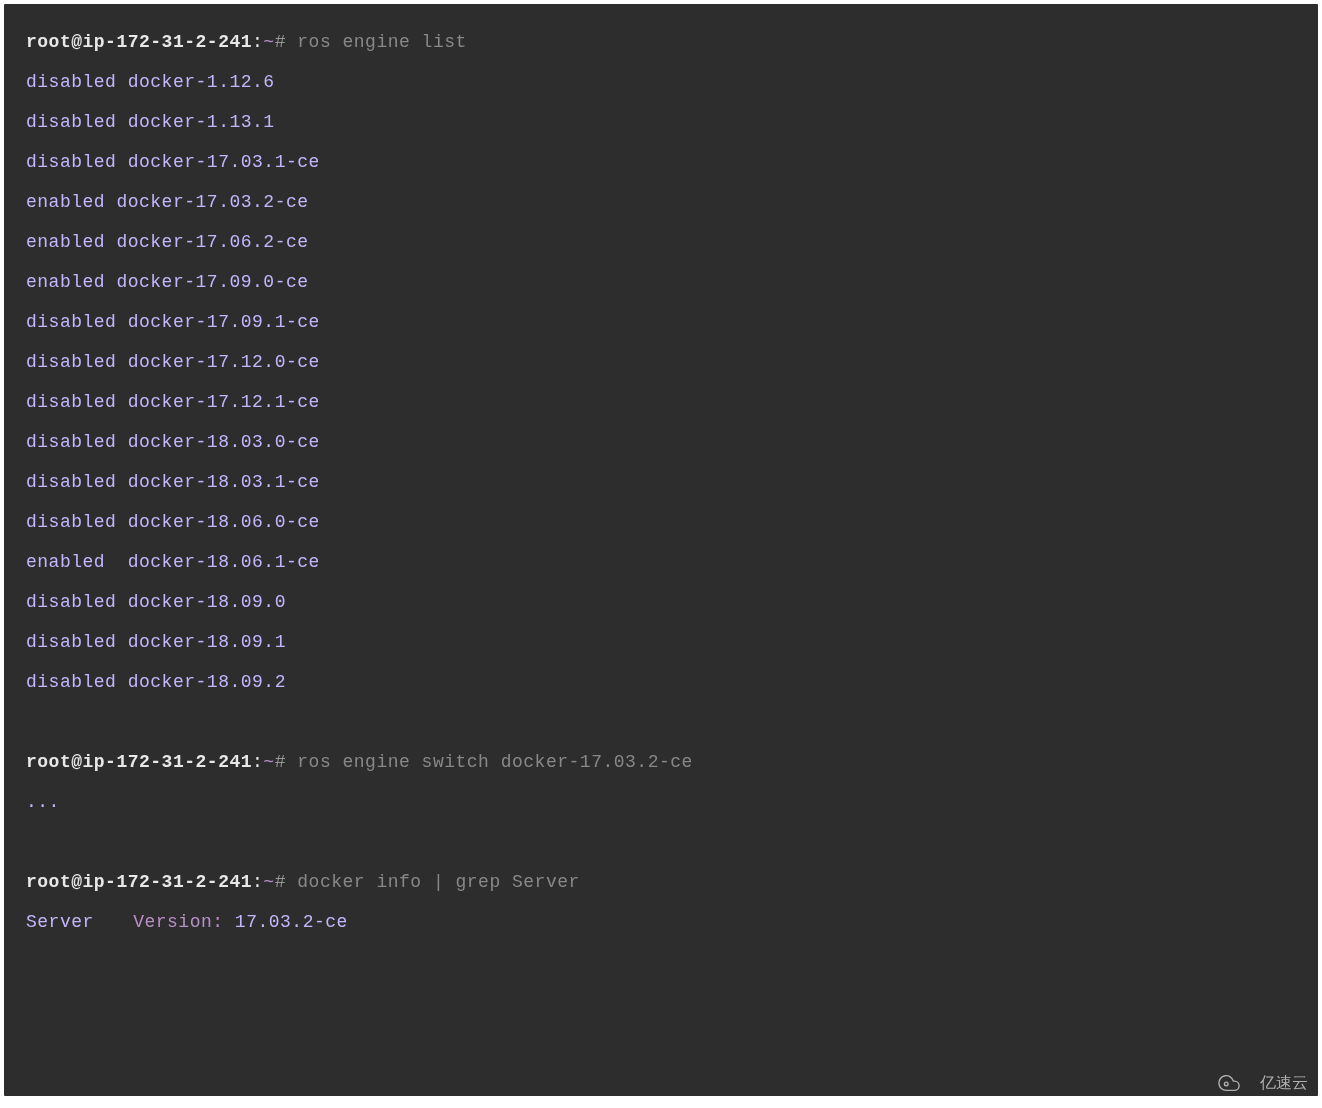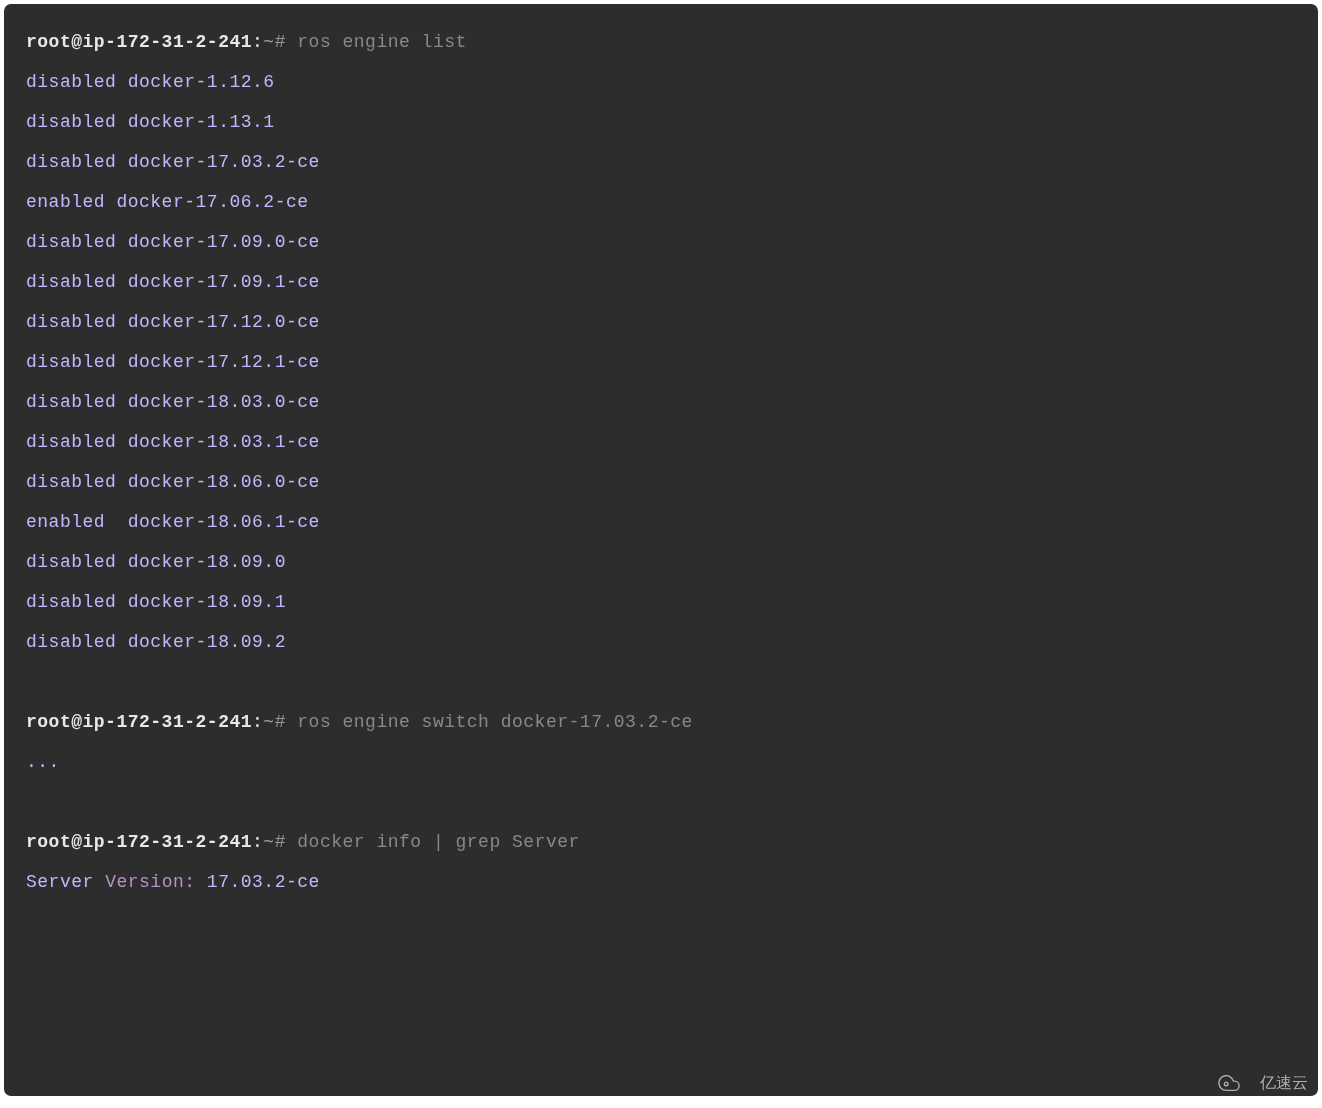--- a/index.html
+++ b/index.html
@@ -10,21 +10,21 @@
     body {
       background: #ffffff;
       padding: 4px;
       font-family: 'SF Mono', 'Monaco', 'Menlo', 'Consolas', 'Courier New', monospace;
       position: relative;
       width: 1322px;
       height: 1108px;
     }
     .terminal {
       background: #2d2d2d;
-      border-radius: 7px;
+      border-radius: 1px;
       padding: 18px 22px;
       width: 100%;
       height: calc(100% - 8px);
       overflow: hidden;
     }
     .line {
       color: #e8e8e8;
       font-size: 18px;
       line-height: 40px;
       white-space: pre;
@@ -44,20 +44,21 @@
       color: #b98fc7;
     }
     .prompt-hash {
       color: #999999;
     }
     .command {
       color: #888888;
     }
     .keyword {
       color: #b98fc7;
+      margin-left: 28px;
     }
     .output {
       color: #c4b5fd;
     }
     .watermark {
       position: absolute;
       bottom: 14px;
       right: 14px;
       font-family: Arial, sans-serif;
       font-size: 16px;
@@ -75,23 +76,24 @@
     }
   </style>
 </head>
 <body>
 
 <div class="terminal">
   <div class="line"><span class="prompt-user">root@ip-172-31-2-241</span><span class="prompt-colon">:</span><span class="prompt-tilde">~</span><span class="prompt-hash">#</span><span class="command"> ros engine list</span></div>
 
   <div class="line output">disabled docker-1.12.6</div>
   <div class="line output">disabled docker-1.13.1</div>
-  <div class="line output">disabled docker-17.03.2-ce</div>
+  <div class="line output">disabled docker-17.03.1-ce</div>
+  <div class="line output">enabled docker-17.03.2-ce</div>
   <div class="line output">enabled docker-17.06.2-ce</div>
-  <div class="line output">disabled docker-17.09.0-ce</div>
+  <div class="line output">enabled docker-17.09.0-ce</div>
   <div class="line output">disabled docker-17.09.1-ce</div>
   <div class="line output">disabled docker-17.12.0-ce</div>
   <div class="line output">disabled docker-17.12.1-ce</div>
   <div class="line output">disabled docker-18.03.0-ce</div>
   <div class="line output">disabled docker-18.03.1-ce</div>
   <div class="line output">disabled docker-18.06.0-ce</div>
   <div class="line output">enabled  docker-18.06.1-ce</div>
   <div class="line output">disabled docker-18.09.0</div>
   <div class="line output">disabled docker-18.09.1</div>
   <div class="line output">disabled docker-18.09.2</div>

